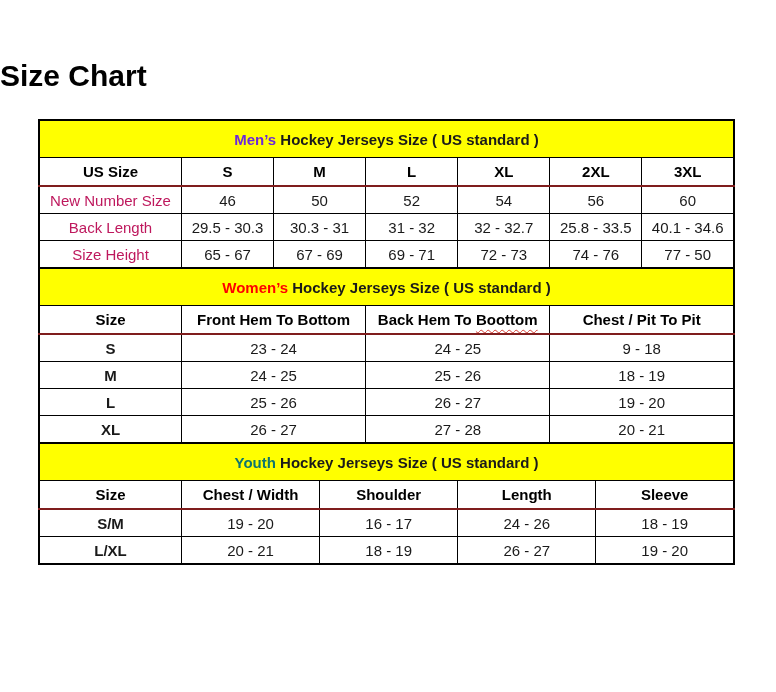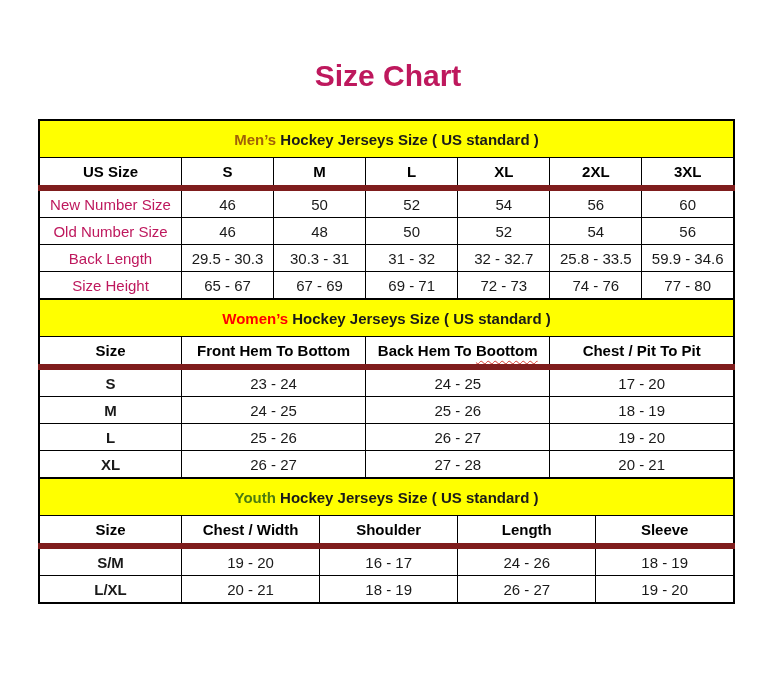--- a/index.html
+++ b/index.html
@@ -9,25 +9,25 @@
     font-family: "Liberation Sans", sans-serif;
   }
   body {
     width: 776px;
     height: 692px;
     overflow: hidden;
     position: relative;
   }
   .page-title {
     margin: 60px 0 4px 0;
-    text-align: center;
+    text-align: left;
     font-size: 30px;
     line-height: 32px;
     font-weight: bold;
-    color: #be185d;
+    color: #000000;
   }
   .tables-wrap {
     width: 697px;
     margin: 27px 0 0 38px;
   }
   table.size-table {
     border-collapse: collapse;
     table-layout: fixed;
     width: 100%;
     border: 2px solid #000;
@@ -54,21 +54,21 @@
     font-weight: bold;
     font-size: 17px;
     color: #000;
   }
   td.banner .hl {
     
   }
   table.size-table th {
     height: 27px;
     font-weight: bold;
-    border-bottom: 6px solid #7f1d1d;
+    border-bottom: 2px solid #7f1d1d;
     color: #000;
   }
   table.size-table td.cell,
   table.size-table td.rowlabel {
     height: 26px;
   }
   td.rowlabel {
     font-weight: bold;
     color: #000;
   }
@@ -96,66 +96,57 @@
         <col style="width: 20.5%;">
         <col style="width: 13.25%;">
         <col style="width: 13.25%;">
         <col style="width: 13.25%;">
         <col style="width: 13.25%;">
         <col style="width: 13.25%;">
         <col style="width: 13.25%;">
       </colgroup>
       <tbody>
         <tr data-name="banner-row">
-          <td colspan="7" class="banner" data-name="mens-banner" style="background: rgb(255, 255, 0);"><span class="hl" data-name="banner-highlight" style="color: #a16207;">Men’s</span><span data-name="banner-text"> Hockey Jerseys Size ( US standard )</span></td>
+          <td colspan="7" class="banner" data-name="mens-banner" style="background: rgb(255, 255, 0);"><span class="hl" data-name="banner-highlight" style="color: #6d28d9;">Men’s</span><span data-name="banner-text"> Hockey Jerseys Size ( US standard )</span></td>
         </tr>
         <tr data-name="header-row">
           <th data-name="column-header">US Size</th>
           <th data-name="column-header">S</th>
           <th data-name="column-header">M</th>
           <th data-name="column-header">L</th>
           <th data-name="column-header">XL</th>
           <th data-name="column-header">2XL</th>
           <th data-name="column-header">3XL</th>
         </tr>
         <tr data-name="table-row">
           <td class="rowlabel" data-name="row-label">New Number Size</td>
           <td class="cell" data-name="size-cell">46</td>
           <td class="cell" data-name="size-cell">50</td>
           <td class="cell" data-name="size-cell">52</td>
           <td class="cell" data-name="size-cell">54</td>
           <td class="cell" data-name="size-cell">56</td>
           <td class="cell" data-name="size-cell">60</td>
         </tr>
         <tr data-name="table-row">
-          <td class="rowlabel" data-name="row-label">Old Number Size</td>
-          <td class="cell" data-name="size-cell">46</td>
-          <td class="cell" data-name="size-cell">48</td>
-          <td class="cell" data-name="size-cell">50</td>
-          <td class="cell" data-name="size-cell">52</td>
-          <td class="cell" data-name="size-cell">54</td>
-          <td class="cell" data-name="size-cell">56</td>
-        </tr>
-        <tr data-name="table-row">
           <td class="rowlabel" data-name="row-label">Back Length</td>
           <td class="cell" data-name="size-cell">29.5 - 30.3</td>
           <td class="cell" data-name="size-cell">30.3 - 31</td>
           <td class="cell" data-name="size-cell">31 - 32</td>
           <td class="cell" data-name="size-cell">32 - 32.7</td>
           <td class="cell" data-name="size-cell">25.8 - 33.5</td>
-          <td class="cell" data-name="size-cell">59.9 - 34.6</td>
+          <td class="cell" data-name="size-cell">40.1 - 34.6</td>
         </tr>
         <tr data-name="table-row">
           <td class="rowlabel" data-name="row-label">Size Height</td>
           <td class="cell" data-name="size-cell">65 - 67</td>
           <td class="cell" data-name="size-cell">67 - 69</td>
           <td class="cell" data-name="size-cell">69 - 71</td>
           <td class="cell" data-name="size-cell">72 - 73</td>
           <td class="cell" data-name="size-cell">74 - 76</td>
-          <td class="cell" data-name="size-cell">77 - 80</td>
+          <td class="cell" data-name="size-cell">77 - 50</td>
         </tr>
       </tbody>
     </table>
     <table class="size-table" data-name="womens-size-table">
       <colgroup>
         <col style="width: 20.5%;">
         <col style="width: 26.5%;">
         <col style="width: 26.5%;">
         <col style="width: 26.5%;">
       </colgroup>
@@ -166,21 +157,21 @@
         <tr data-name="header-row">
           <th data-name="column-header">Size</th>
           <th data-name="column-header">Front Hem To Bottom</th>
           <th data-name="column-header">Back Hem To <span class="wavy" data-name="misspelled-word">Boottom</span></th>
           <th data-name="column-header">Chest / Pit To Pit</th>
         </tr>
         <tr data-name="table-row">
           <td class="rowlabel" data-name="row-label">S</td>
           <td class="cell" data-name="size-cell">23 - 24</td>
           <td class="cell" data-name="size-cell">24 - 25</td>
-          <td class="cell" data-name="size-cell">17 - 20</td>
+          <td class="cell" data-name="size-cell">9 - 18</td>
         </tr>
         <tr data-name="table-row">
           <td class="rowlabel" data-name="row-label">M</td>
           <td class="cell" data-name="size-cell">24 - 25</td>
           <td class="cell" data-name="size-cell">25 - 26</td>
           <td class="cell" data-name="size-cell">18 - 19</td>
         </tr>
         <tr data-name="table-row">
           <td class="rowlabel" data-name="row-label">L</td>
           <td class="cell" data-name="size-cell">25 - 26</td>
@@ -198,21 +189,21 @@
     <table class="size-table" data-name="youth-size-table">
       <colgroup>
         <col style="width: 20.5%;">
         <col style="width: 19.875%;">
         <col style="width: 19.875%;">
         <col style="width: 19.875%;">
         <col style="width: 19.875%;">
       </colgroup>
       <tbody>
         <tr data-name="banner-row">
-          <td colspan="5" class="banner" data-name="youth-banner" style="background: rgb(255, 255, 0);"><span class="hl" data-name="banner-highlight" style="color: #4d7c0f;">Youth</span><span data-name="banner-text"> Hockey Jerseys Size ( US standard )</span></td>
+          <td colspan="5" class="banner" data-name="youth-banner" style="background: rgb(255, 255, 0);"><span class="hl" data-name="banner-highlight" style="color: #0f766e;">Youth</span><span data-name="banner-text"> Hockey Jerseys Size ( US standard )</span></td>
         </tr>
         <tr data-name="header-row">
           <th data-name="column-header">Size</th>
           <th data-name="column-header">Chest / Width</th>
           <th data-name="column-header">Shoulder</th>
           <th data-name="column-header">Length</th>
           <th data-name="column-header">Sleeve</th>
         </tr>
         <tr data-name="table-row">
           <td class="rowlabel" data-name="row-label">S/M</td>

